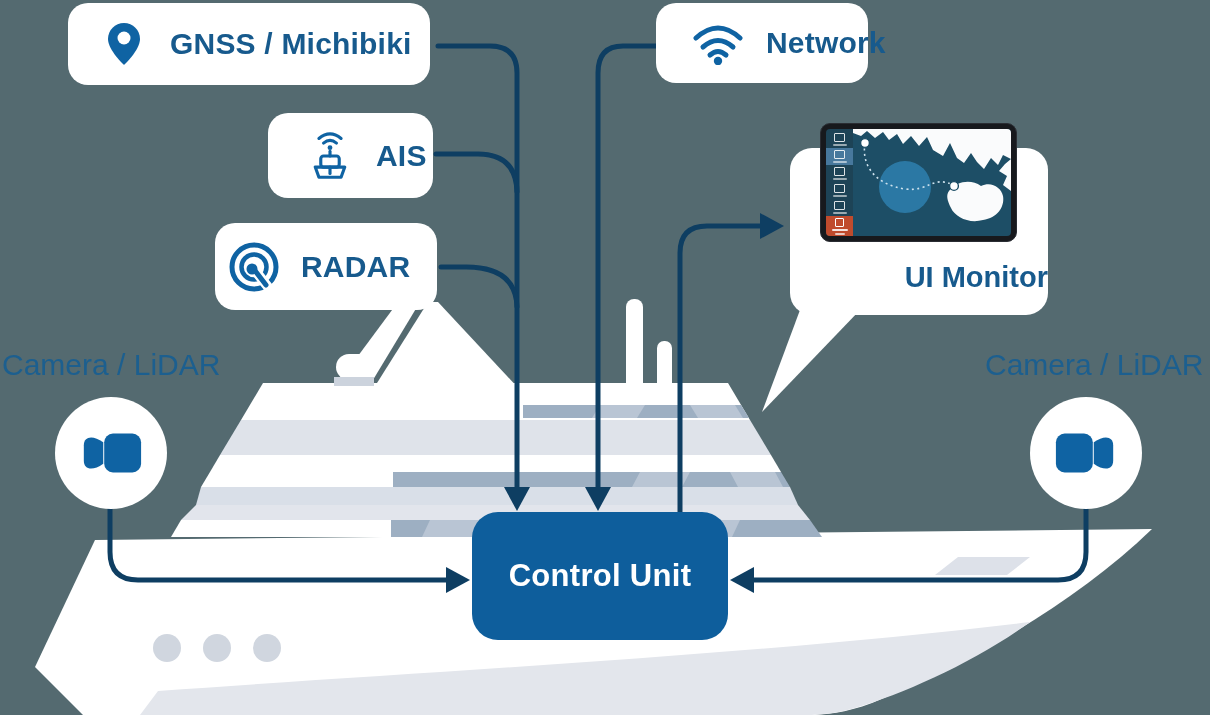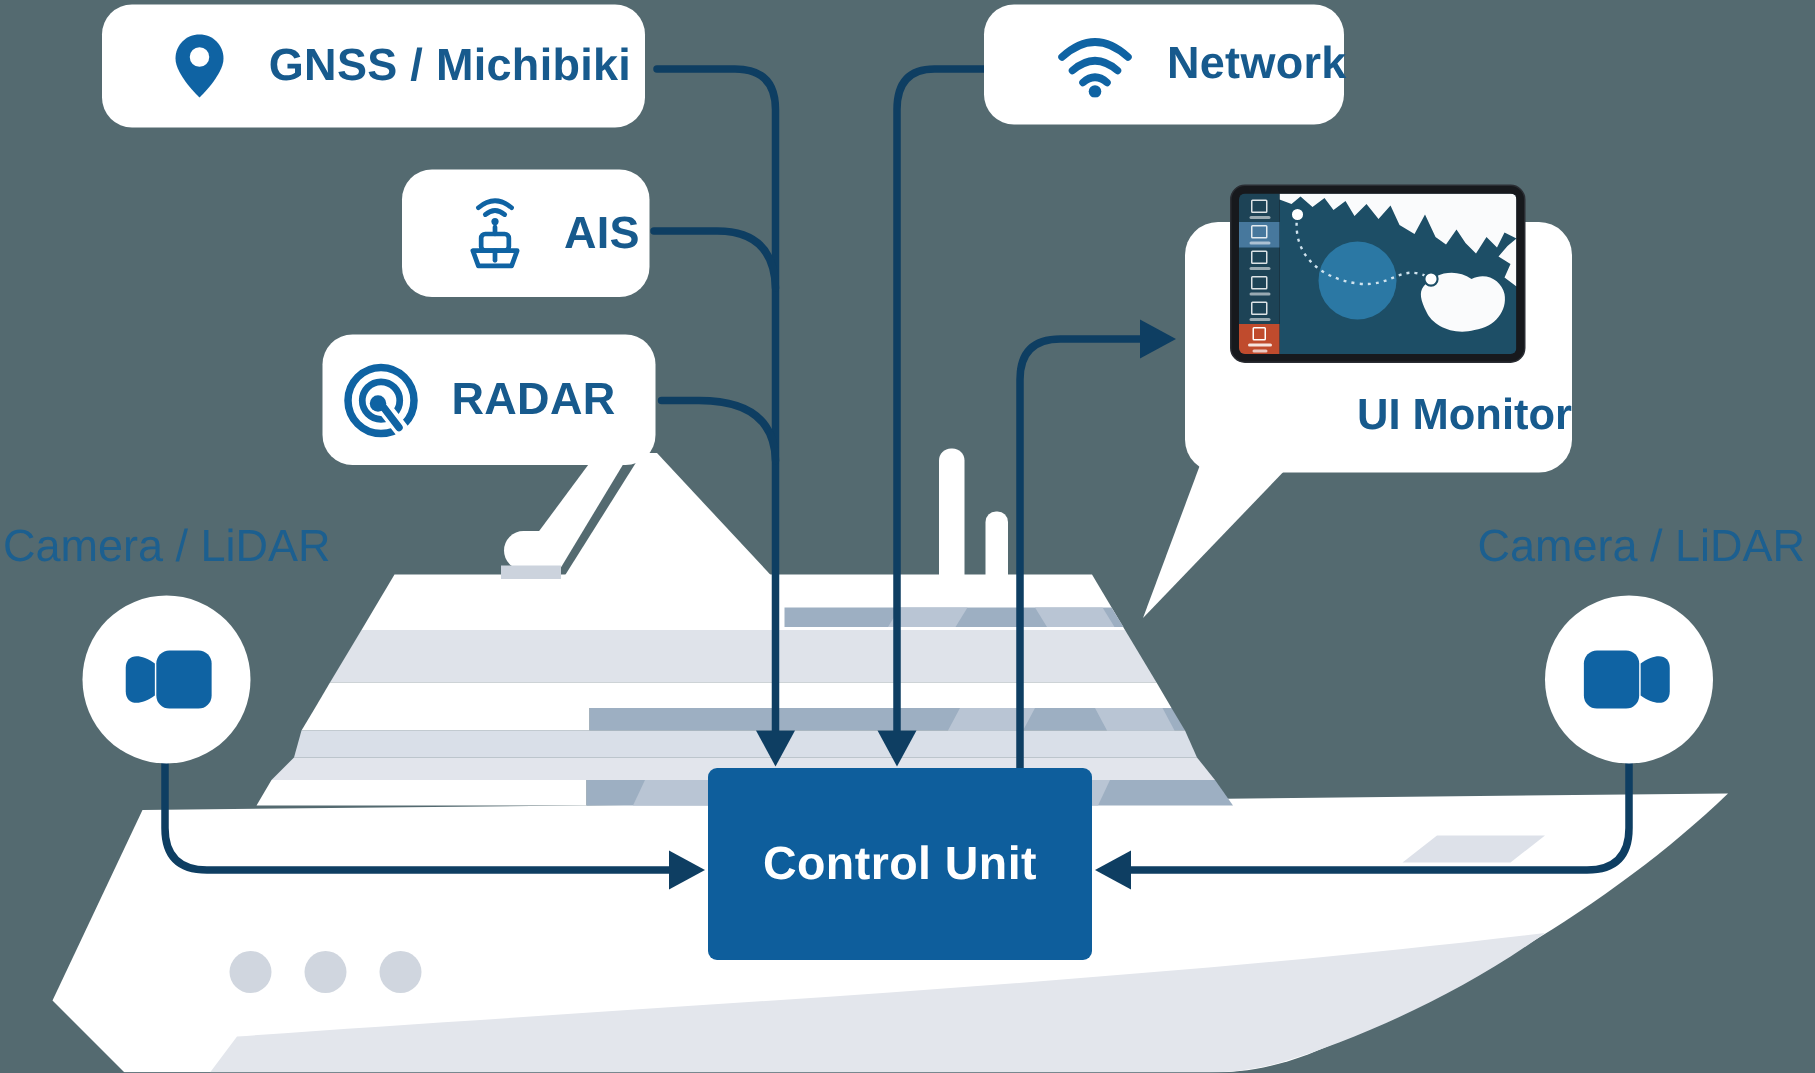--- a/index.html
+++ b/index.html
@@ -28,21 +28,21 @@
     background:#ffffff;display:flex;align-items:center;justify-content:center;z-index:3;
   }
   .cam-label{
     position:absolute;color:#1c5f8f;font-weight:400;font-size:30px;
     white-space:nowrap;z-index:3;
   }
 
   
   .control-unit{
     position:absolute;left:472px;top:512px;width:256px;height:128px;
-    background:#0e5e9c;border-radius:6px;display:flex;align-items:center;justify-content:center;
+    background:#0e5e9c;border-radius:26px;display:flex;align-items:center;justify-content:center;
     z-index:3;
   }
   .control-unit .label{color:#ffffff;font-weight:700;font-size:31px;letter-spacing:.3px;}
 
   
   .bubble{
     position:absolute;left:790px;top:148px;width:258px;height:167px;
     background:#ffffff;border-radius:22px;z-index:3;
   }
   .bubble-label{
@@ -139,21 +139,21 @@
     </g>
     <g fill="#0e3e62" stroke="none">
       <polygon points="517,511 504,487 530,487"></polygon>
       <polygon points="598,511 585,487 611,487"></polygon>
       <polygon points="784,226 760,213 760,239"></polygon>
       <polygon points="470,580 446,567 446,593"></polygon>
       <polygon points="730,580 754,567 754,593"></polygon>
     </g>
   </svg>
 
-  <div class="card" style="left:68px;top:3px;width:362px;height:82px;padding-left:38px;gap:28px;justify-content:center;">
+  <div class="card" style="left:68px;top:3px;width:362px;height:82px;padding-left:38px;gap:28px;">
     <svg width="36" height="46" viewBox="0 0 36 46">
       <path fill="#0f63a3" d="M18,2 C9,2 2,9 2,18 C2,29 18,44 18,44 C18,44 34,29 34,18 C34,9 27,2 18,2 Z"></path>
       <circle cx="18" cy="17" r="6.5" fill="#ffffff"></circle>
     </svg>
     <span class="label">GNSS / Michibiki</span>
   </div>
 
   <div class="card" style="left:268px;top:113px;width:165px;height:85px;padding-left:38px;gap:22px;">
     <svg width="48" height="58" viewBox="0 0 52 58">
       <g stroke="#0f63a3" stroke-width="3.4" fill="none" stroke-linecap="round" stroke-linejoin="round">
@@ -173,21 +173,21 @@
     <svg width="54" height="54" viewBox="0 0 54 54">
       <circle cx="27" cy="27" r="22" stroke="#0f63a3" stroke-width="5" fill="none"></circle>
       <circle cx="27" cy="27" r="12.5" stroke="#0f63a3" stroke-width="4.5" fill="none"></circle>
       <path d="M27,29 L41,47" stroke="#ffffff" stroke-width="10" fill="none" stroke-linecap="round"></path>
       <path d="M26,28 L39,45" stroke="#0f63a3" stroke-width="5" fill="none" stroke-linecap="round"></path>
       <circle cx="25" cy="29" r="5.5" fill="#0f63a3"></circle>
     </svg>
     <span class="label">RADAR</span>
   </div>
 
-  <div class="card" style="left:656px;top:3px;width:240px;height:80px;padding-left:48px;gap:22px;">
+  <div class="card" style="left:656px;top:3px;width:212px;height:80px;padding-left:36px;gap:22px;">
     <svg width="52" height="44" viewBox="0 0 52 44">
       <g stroke="#0f63a3" fill="none" stroke-linecap="round">
         <path d="M4,17 Q26,-3 48,17" stroke-width="5"></path>
         <path d="M11,26 Q26,13 41,26" stroke-width="5"></path>
         <path d="M18,34 Q26,27 34,34" stroke-width="5"></path>
       </g>
       <circle cx="26" cy="40" r="4.2" fill="#0f63a3"></circle>
     </svg>
     <span class="label">Network</span>
   </div>

